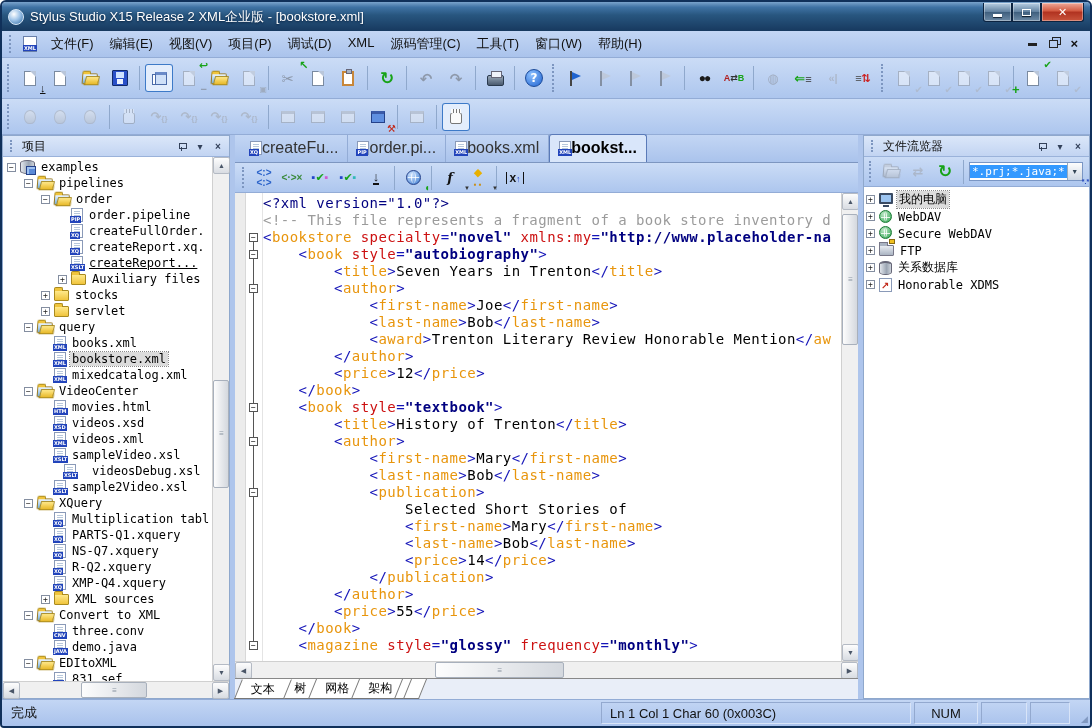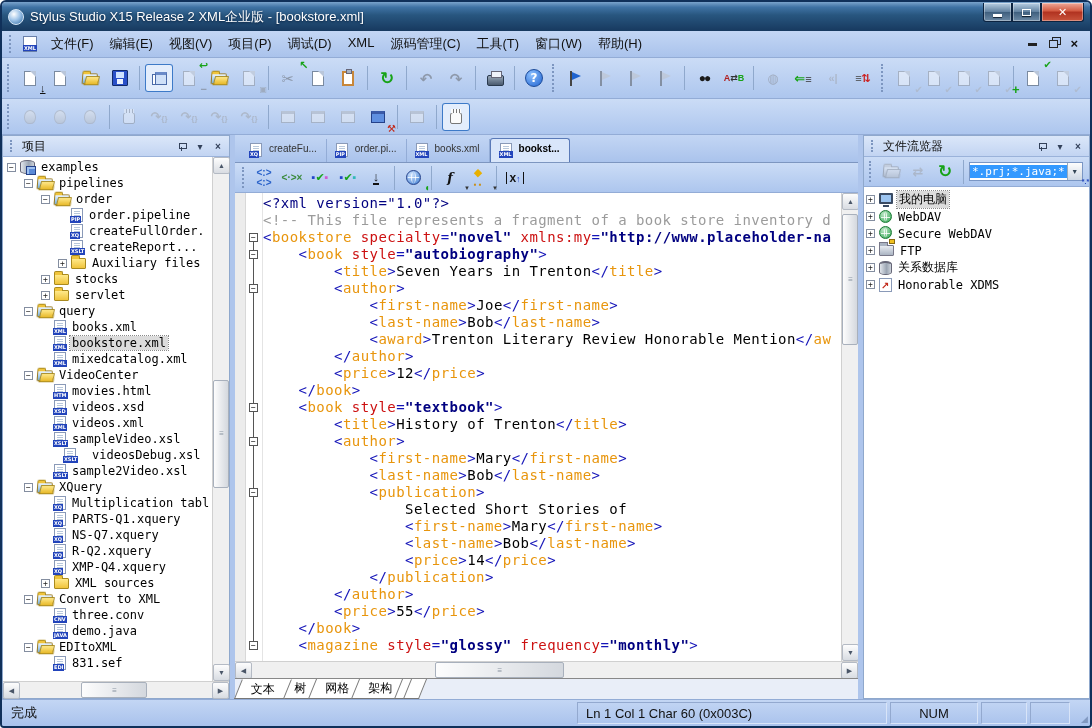--- a/index.html
+++ b/index.html
@@ -119,21 +119,21 @@
   .sbtn{width:17px;height:17px;flex:none;background:linear-gradient(#fdfdfd,#d8dce2);border:1px solid #b4bac4;border-radius:2px;
     display:flex;align-items:center;justify-content:center;font-size:7px;color:#4a5668}
   .strack{flex:1;position:relative}
   .sthumb{position:absolute;background:linear-gradient(90deg,#fdfdfd,#d4d8de);border:1px solid #a8b0bc;border-radius:2px;display:flex;align-items:center;justify-content:center;color:#8a94a2;font-size:8px;letter-spacing:-1px}
   .hscroll .sthumb{top:0;bottom:0}
   .vscroll .sthumb{left:0;right:0}
 
   
   .editor{flex:1;display:flex;flex-direction:column;min-width:0;background:#b7cdf0}
   .tabbar{height:28px;flex:none;display:flex;align-items:flex-end;padding:2px 2px 0 6px;border-bottom:1px solid #7d96c0;background:linear-gradient(#c3d6f4,#aac3ec)}
-  .etab{display:flex;gap:7px;padding:4px 9px 5px;font-size:10px;color:#333;border-right:1px solid #93acd6;white-space:nowrap}
+  .etab{display:flex;align-items:center;gap:0;padding:4px 9px 5px;font-size:16px;color:#333;border-right:1px solid #93acd6;white-space:nowrap}
   .etab.active{background:#d9e6fa;border:1px solid #5a7ab8;border-bottom:none;border-radius:3px 3px 0 0;font-weight:bold;color:#000}
   .etoolbar{height:30px;flex:none;display:flex;align-items:center;background:linear-gradient(#cbdcf6,#adc6ee);border-bottom:1px solid #93acd6;padding:0 4px}
   .etoolbar .tbtn{width:26px;height:25px}
   .code-wrap{flex:1;display:flex;min-height:0;background:#fff}
   .gutter{width:28px;flex:none;position:relative;background:#fff;border-right:1px solid #e4e4e4}
   .gutter .margin-strip{position:absolute;left:0;top:0;bottom:0;width:11px;background:#ececec;border-right:1px solid #d8d8d8}
   .fold-line{position:absolute;width:1px;background:#555}
   .fold-box{position:absolute;width:9px;height:9px;background:#fff;border:1px solid #555;font:8px/7px "DejaVu Sans Mono",monospace;text-align:center;color:#111;z-index:2}
   .code{flex:1;overflow:hidden;font-family:"DejaVu Sans Mono","Liberation Mono",monospace;font-size:14px;letter-spacing:.45px;padding-top:2px;cursor:text}
   .cline{height:17px;white-space:pre;line-height:17px}
@@ -412,20 +412,25 @@
               <span class="exp none"></span>
               <i class="fdoc" data-k="PIP"></i>
               <span class="lbl">order.pipeline</span>
             </div>
             <div class="trow" style="padding-left: 53px; align-items: center;">
               <span class="exp none"></span>
               <i class="fdoc" data-k="XQ"></i>
               <span class="lbl">createFullOrder.</span>
             </div>
             <div class="trow" style="padding-left: 53px;">
+              <span class="exp none"></span>
+              <i class="fdoc" data-k="XQ"></i>
+              <span class="lbl">createReport.xq.</span>
+            </div>
+            <div class="trow" style="padding-left: 53px; text-decoration: underline;">
               <span class="exp none"></span>
               <i class="fdoc" data-k="XSLT"></i>
               <span class="lbl">createReport...</span>
             </div>
             <div class="trow" style="padding-left: 53px;">
               <span class="exp">+</span>
               <i class="xfold"></i>
               <span class="lbl">Auxiliary files</span>
             </div>
             <div class="trow" style="padding-left: 36px;">
@@ -780,18 +785,18 @@
               <span class="lbl">Honorable XDMS</span>
             </div>
           </div>
       </div>
     </div>
   </div>
 
   <div class="statusbar">
     <div class="spane msg">完成</div>
     <div class="spane" style="width:310px;justify-content:flex-start">Ln 1 Col 1  Char 60 (0x003C)</div>
-    <div class="spane" style="width:88px;justify-content:center">NUM</div>
+    <div class="spane" style="width:64px;justify-content:center">NUM</div>
     <div class="spane" style="width:46px"></div>
     <div class="spane" style="width:40px"></div>
     <div class="resize-grip">◢</div>
   </div>
 </div>
 
 </body></html>

